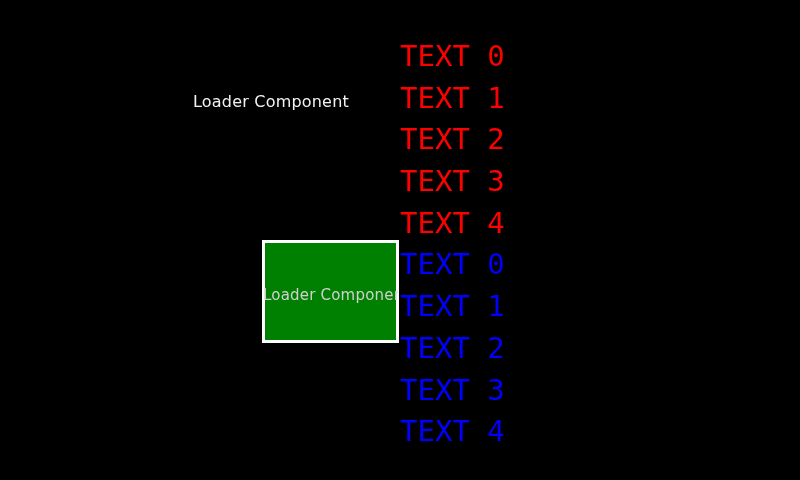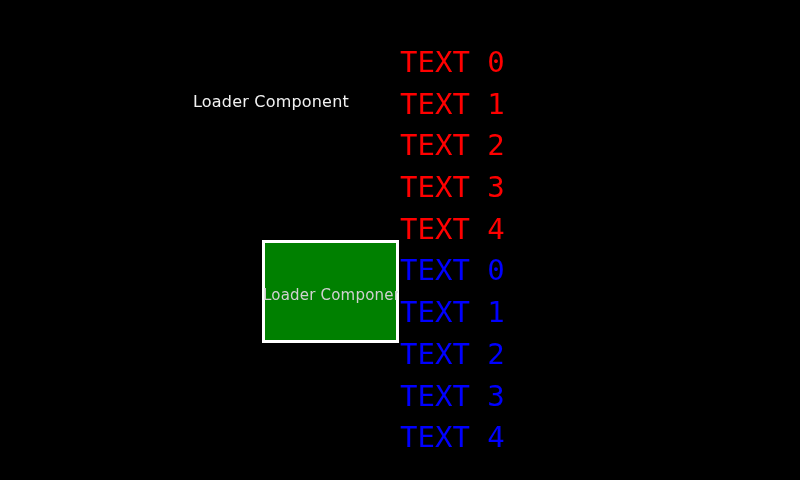--- a/index.html
+++ b/index.html
@@ -43,21 +43,21 @@
     align-items: center;
     font-size: 15px;
     letter-spacing: 0.2px;
     color: var(--label-inside);
     white-space: nowrap;
     overflow: hidden;
     transform: translateY(3px);
   }
   .text-list {
     position: absolute;
-    left: 400px; top: 42px;
+    left: 400px; top: 36px;
     display: flex;
     flex-direction: column;
     align-items: center;
   }
   .text-item {
     font-family: "DejaVu Sans Mono", "Liberation Mono", monospace;
     font-size: 29px;
     line-height: 41.7px;
     height: 41.7px;
     white-space: pre;

